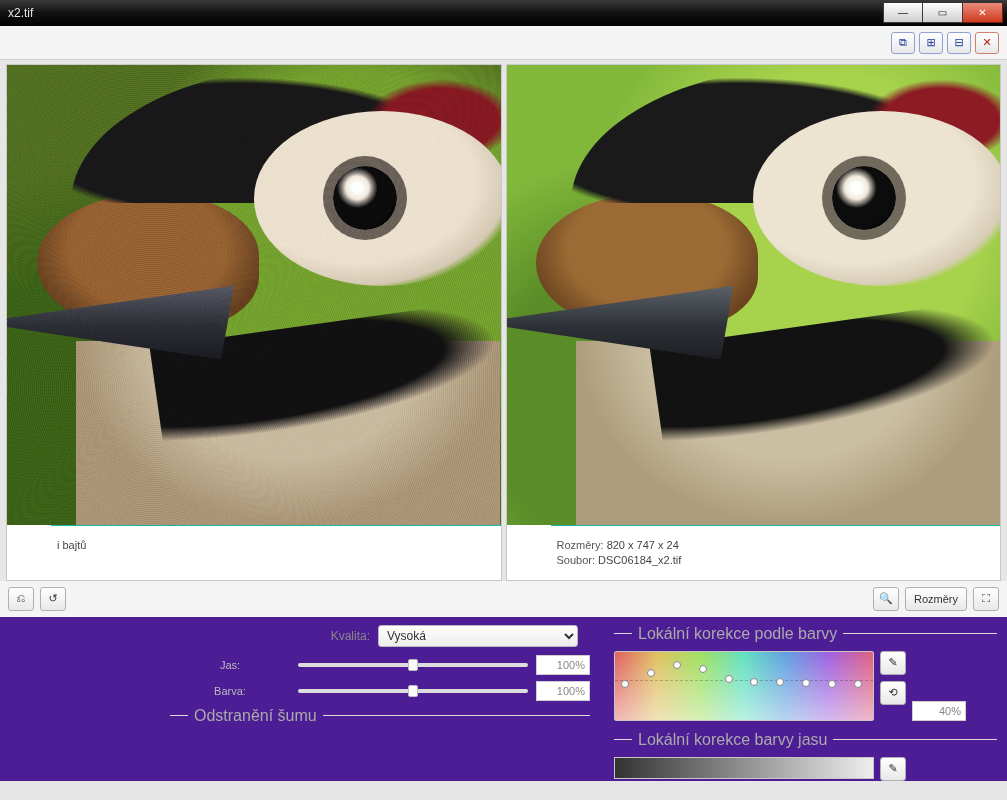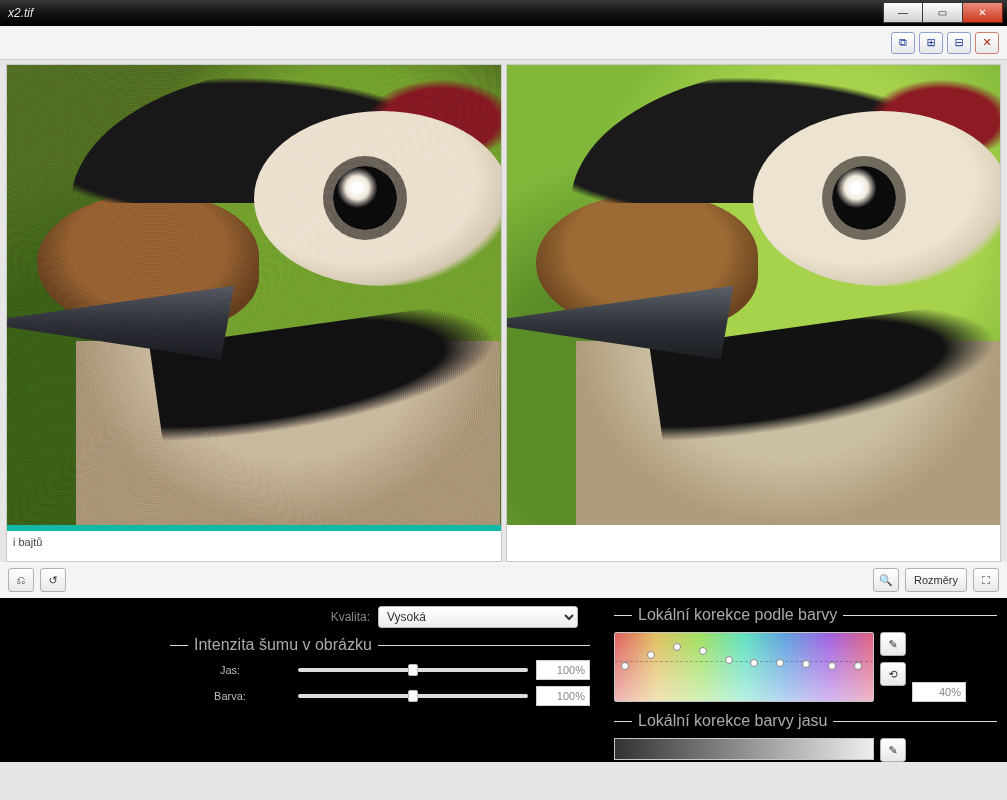--- a/index.html
+++ b/index.html
@@ -6,21 +6,21 @@
   html, body { width: 1007px; height: 800px; font-family: "Segoe UI", Tahoma, sans-serif; font-size: 12px; color: #222; background:#e6e6e6; overflow:hidden; }
 
   
   .titlebar {
     height: 26px;
     background: linear-gradient(to bottom, #3a3a3a 0%, #121212 50%, #000 100%);
     display: flex; align-items: center; justify-content: space-between;
     padding: 0 4px 0 8px;
     color: #e8e8e8;
   }
-  .titlebar .title { font-size: 12px; text-shadow: 0 1px 2px #000; font-style: italic; }
+  .titlebar .title { font-size: 12px; text-shadow: 0 1px 2px #000; }
   .winbtns { display:flex; gap:0; }
   .winbtn {
     width: 40px; height: 20px;
     background: linear-gradient(to bottom, #fdfdfd, #d0d0d0);
     border: 1px solid #3a3a3a; border-top:none;
     display:flex; align-items:center; justify-content:center;
     font-size: 10px; color:#222;
   }
   .winbtn.close { background: linear-gradient(to bottom, #e98c7b, #cf3a1f); color:#fff; border-color:#7a1a0e; }
   .winbtn + .winbtn { border-left:none; }
@@ -115,43 +115,43 @@
     background: radial-gradient(ellipse at 30% 40%, #121212 0 55%, transparent 70%);
     transform: rotate(-8deg);
   }
   .throat {
     position:absolute; bottom:0; left:14%; width:86%; height:40%;
     background: radial-gradient(ellipse at 50% 0%, #cbbfa3 0 45%, #ae9d7d 70%);
   }
 
   
   .meta {
-    padding:4px 6px; font-size:11px; color:#444; line-height:1.35;
-    border-top:6px solid #14b8a6; min-height:36px;
+    padding:12px 6px; font-size:11px; color:#444; line-height:1.35;
+    border-top:1px solid #14b8a6; min-height:36px;margin-left:44px;
   }
   .meta .lbl { color:#555; }
 
   
   .midbar {
     display:flex; align-items:center; justify-content:space-between;
     padding:6px 8px; background:#f4f4f4;
   }
   .midbar .grp { display:flex; gap:6px; align-items:center; }
   .btn-small {
     height:24px; padding:0 8px;
     background:linear-gradient(to bottom,#fff,#e8e8e8);
     border:1px solid #b0b0b0; border-radius:3px;
     display:flex; align-items:center; gap:4px; font-size:11px; color:#333;
   }
   .btn-icon { width:26px; justify-content:center; padding:0; }
 
   
   .settings {
     padding: 8px 10px 0 10px;
-    background:#000000;
+    background:#4c1d95;
     color:#555;
   }
   .row {
     display:flex; align-items:center; gap:8px;
     margin-bottom:8px;
   }
   .lbl-right {
     width: 200px; text-align:right; color:#888; font-size:12px;
   }
   select.combo {
@@ -270,20 +270,30 @@
         <div class="throat"></div>
         <div class="cheek"></div>
         <div class="blackstripe"></div>
         <div class="crown"></div>
         <div class="redpatch"></div>
         <div class="whiteface"></div>
         <div class="eye"></div>
         <div class="beak"></div>
       </div>
     </div>
+    <div class="meta">
+      <div>
+        <span class="lbl">Rozměry:</span>
+        <span>820 x 747 x 24</span>
+      </div>
+      <div>
+        <span class="lbl">Soubor:</span>
+        <span>DSC06184_x2.tif</span>
+      </div>
+    </div>
   </div>
 
 </div>
 
 <div class="midbar">
   <div class="grp">
     <div class="btn-small btn-icon">⎌</div>
     <div class="btn-small btn-icon">↺</div>
   </div>
   <div class="grp">
@@ -301,41 +311,41 @@
 
     <div class="left-col">
 
       <div class="row">
         <div class="lbl-right">Kvalita:</div>
         <select class="combo">
           <option>Vysoká</option>
         </select>
       </div>
 
-      <div class="fieldset-label">
-        <span>Intenzita šumu v obrázku</span>
-      </div>
 
 
       <div class="slider-row">
         <div class="sl-label">Jas:</div>
         <div class="slider-track">
             <div class="slider-thumb"></div>
           </div>
         <div class="pct-box">100%</div>
       </div>
 
       <div class="slider-row">
         <div class="sl-label">Barva:</div>
         <div class="slider-track">
             <div class="slider-thumb"></div>
           </div>
         <div class="pct-box">100%</div>
       </div>
 
+      <div class="fieldset-label" style="margin-top:4px">
+        <span>Odstranění šumu</span>
+      </div>
 
     </div>
 
     <div class="right-col">
 
       <div class="fieldset-label">
         <span>Lokální korekce podle barvy</span>
       </div>
 
       <div class="hue-panel" style="margin:8px 0 10px 0">

